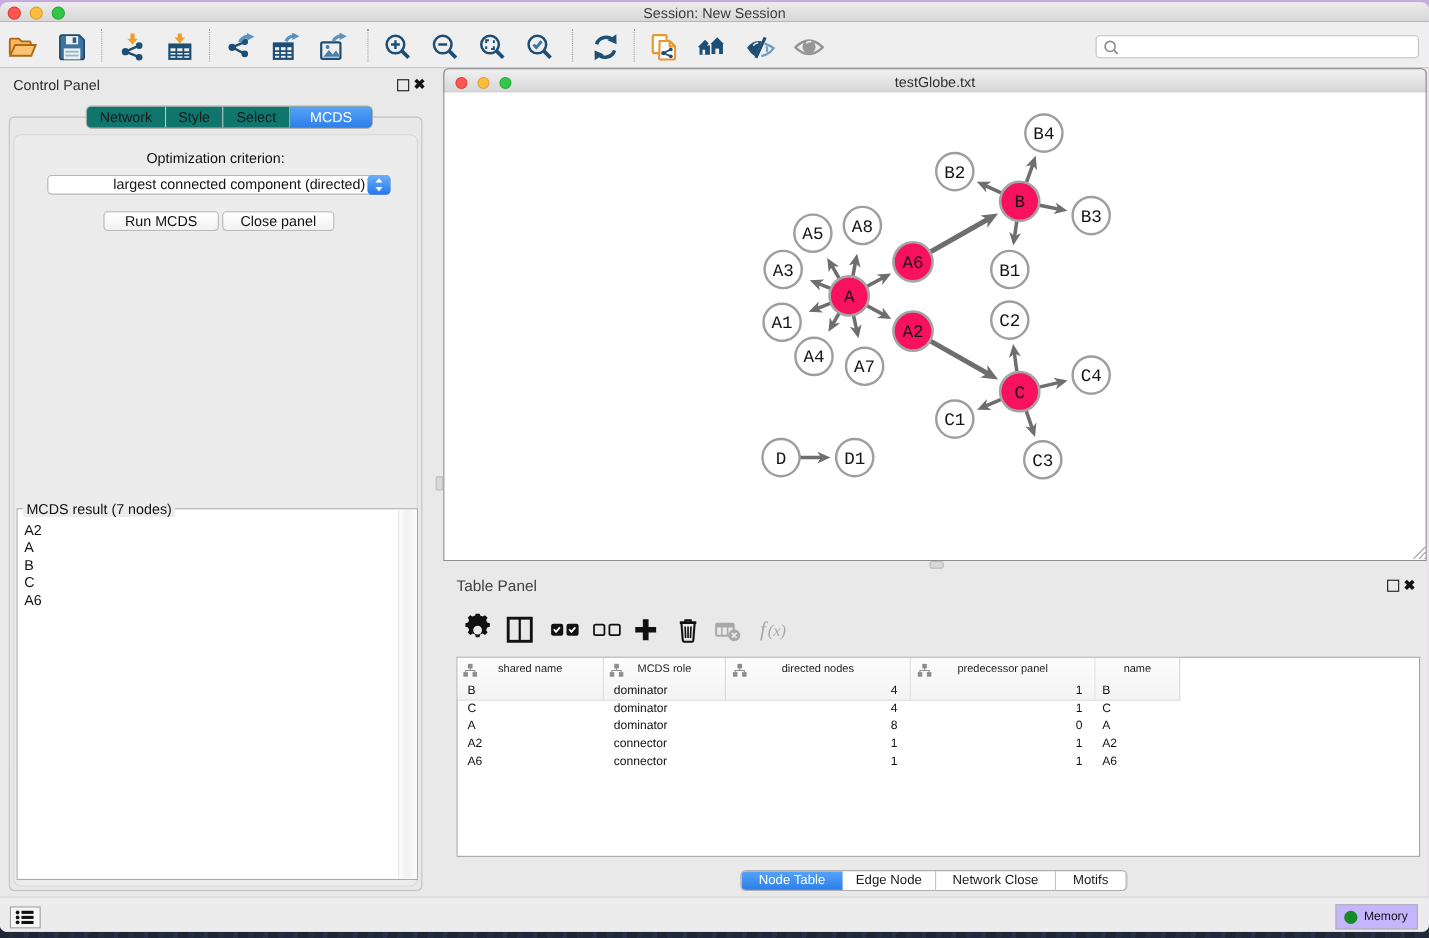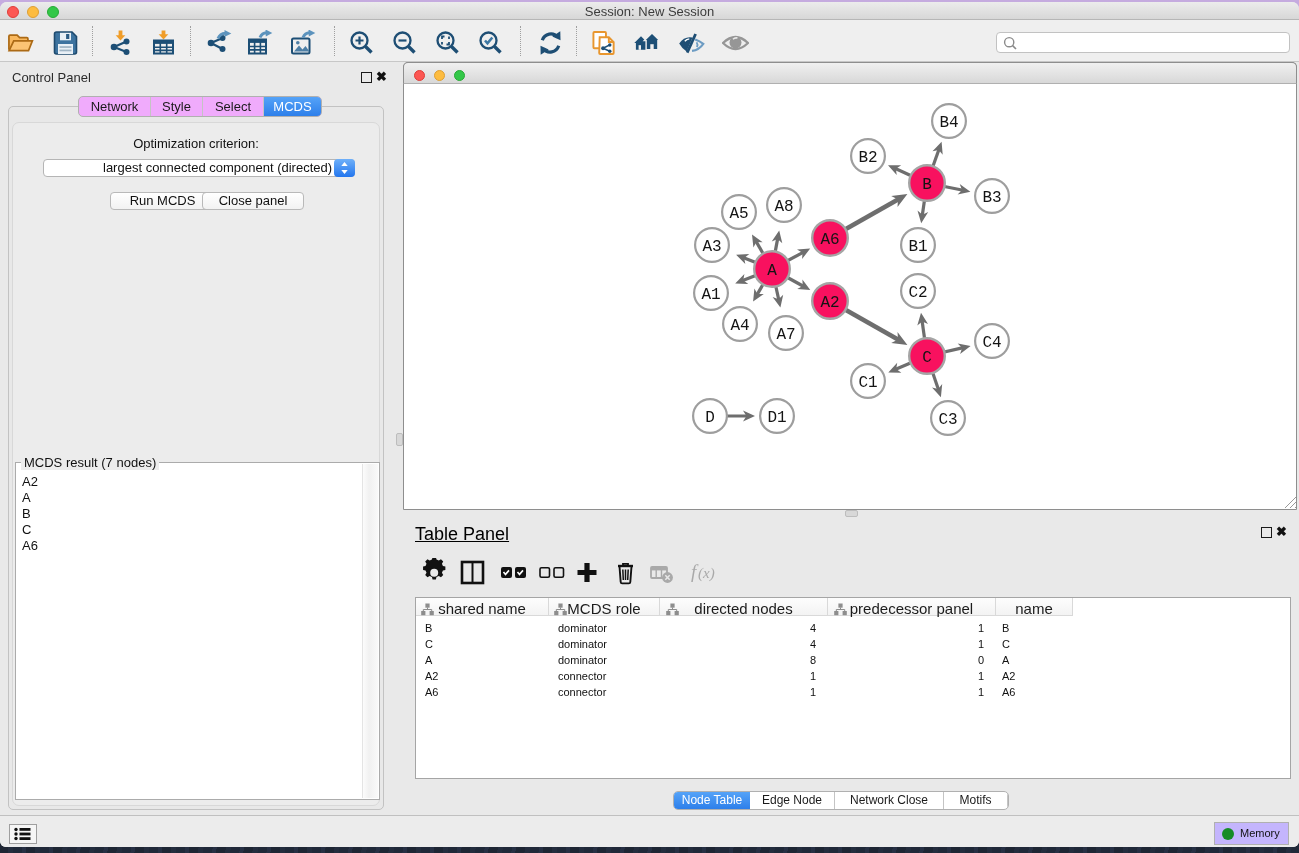--- a/index.html
+++ b/index.html
@@ -31,52 +31,52 @@
   border:1px solid #c2c2c2; border-radius:4px; }
 
 #cp-title { left:12px; top:70px; font-size:13px; color:#2b2b2b; }
 #cp-float { left:361px; top:72px; width:11px; height:11px; border:1.7px solid #1a1a1a; background:#e9e9e9; }
 #cp-close { left:376px; top:69px; font-size:13px; font-weight:bold; color:#111; }
 #tabpane { left:8px; top:106px; width:376px; height:704px; border:1px solid #c2c2c2;
   border-radius:5px; background:#e8e8e8; }
 #innerpanel { left:12px; top:122px; width:368px; height:684px; background:#ececec;
   border:1px solid #d8d8d8; border-radius:7px; }
 #tabs { left:78px; top:96px; height:21px; display:flex; border:1px solid #b0b0b0;
-  border-radius:5px; background:#f0abfc; overflow:hidden; }
+  border-radius:5px; background:#0f766e; overflow:hidden; }
 #tabs .tab { font-size:13px; color:#1a1a1a; text-align:center; line-height:19px;
   border-right:1px solid #c4c4c4; }
 .tab.sel { background:linear-gradient(#55a3f8,#2d7fea); color:#fff !important; border-right:none !important; }
 #optlabel { left:0; top:136px; width:392px; text-align:center; font-size:13px; color:#111; }
 #combo { left:43px; top:159px; width:312px; height:18px; background:#fff;
   border:1px solid #b5b5b5; border-radius:4px; }
 #combo .ctext { position:absolute; left:11px; top:0px; font-size:13px; color:#111;margin-left:48px; }
 #combo .stepper { position:absolute; right:-1px; top:-1px; width:21px; height:18px; border-radius:4px;
   background:linear-gradient(#6fb0f9,#2376ee); }
 .btn { position:absolute; height:18px; background:linear-gradient(#ffffff,#f2f2f2); border:1px solid #b9b9b9;
   border-radius:4px; font-size:13px; color:#111; text-align:center; line-height:16px; }
-#btn-run { left:110px; top:192px; width:105px; }
+#btn-run { left:94px; top:192px; width:105px; }
 #btn-close { left:202px; top:192px; width:102px; }
 
 #groupbox { left:15px; top:462px; width:365px; height:338px; border:1px solid #ababab; background:#fff; }
 #grouplabel { left:21px; top:455px; font-size:13px; color:#111; background:#ececec; padding:0 3px; }
 #mcdslist { left:22px; top:474px; font-size:13px; color:#111; line-height:16px; }
 #listsb { left:362px; top:464px; width:16px; height:334px; background:linear-gradient(90deg,#fcfcfc,#f1f1f1 40%,#fafafa); border-left:1px solid #e4e4e4; }
 
 #netwin { left:403px; top:62px; width:894px; height:448px; background:#fff;
   border:1px solid #8e8e8e; border-radius:5px 5px 0 0; }
 #nettitle { left:403px; top:62px; width:894px; height:22px; background:linear-gradient(#f0f0f0,#d8d8d8);
   border:1px solid #8e8e8e; border-bottom:1px solid #b0b0b0; border-radius:5px 5px 0 0; }
 #nettitle .tl { width:11px; height:11px; top:7px; }
 #nettitle .nt { width:100%; text-align:center; font-size:13px; color:#303030; top:4px; position:absolute; }
 
-#tp-title { left:415px; top:524px; font-size:18px; color:#000000;text-decoration:underline; }
+#tp-title { left:415px; top:524px; font-size:14px; color:#404040; }
 #tp-float { left:1261px; top:527px; width:11px; height:11px; border:1.7px solid #1a1a1a; background:#e9e9e9; }
 #tp-close { left:1276px; top:524px; font-size:13px; font-weight:bold; color:#111; }
 #tablebox { left:415px; top:597px; width:876px; height:182px; background:#fff; border:1px solid #a5a5a5; }
-.th { position:absolute; top:598px; height:18px; background:linear-gradient(#fdfdfd,#f3f3f3); border-right:1px solid #d9d9d9; border-bottom:1px solid #d9d9d9; font-size:15px; color:#1c1c1c; }
+.th { position:absolute; top:598px; height:39px; background:linear-gradient(#fdfdfd,#f3f3f3); border-right:1px solid #d9d9d9; border-bottom:1px solid #d9d9d9; font-size:10px; color:#1c1c1c; }
 .th span { display:block; text-align:center; line-height:21px; }
 .td { font-size:11px; color:#111; position:absolute; z-index:3; }
 #tptools { left:415px; top:558px; }
 
 #bottomtabs { left:673px; top:791px; height:19px; display:flex; border:1px solid #b0b0b0;
   border-radius:5px; background:#fff; overflow:hidden; }
 #bottomtabs .tab { font-size:12px; color:#1a1a1a; text-align:center; line-height:17px; border-right:1px solid #c4c4c4; }
 
 #statusbar { left:0; top:815px; width:1299px; height:32px; background:#ececec; border-top:1px solid #c0c0c0; border-radius:0 0 6px 6px; }
 #sb-btn { left:9px; top:824px; width:28px; height:20px; background:#f6f6f6; border:1px solid #9f9f9f; }
@@ -211,21 +211,21 @@
 </div>
 <div class="abs z" id="cp-title">Control Panel</div>
 <div class="abs z" id="cp-float"></div>
 <div class="abs z" id="cp-close">✖</div>
 <div class="abs z" id="tabpane"></div>
 <div class="abs z" id="innerpanel"></div>
 <div class="abs z" id="tabs">
   <div class="tab" style="width:72px">Network</div>
   <div class="tab" style="width:52px">Style</div>
   <div class="tab" style="width:61px">Select</div>
-  <div class="tab sel" style="width:57px">MCDS</div>
+  <div class="tab sel" style="width:74px">MCDS</div>
 </div>
 <div class="abs z" id="optlabel">Optimization criterion:</div>
 <div class="abs z" id="combo">
   <div class="ctext">largest connected component (directed)</div>
   <div class="stepper">
     <svg width="21" height="18" viewBox="0 0 21 18">
       <path d="M10.5 3 l3.2 4 h-6.4 z" fill="#fff"></path>
       <path d="M10.5 15 l3.2-4 h-6.4 z" fill="#fff"></path>
     </svg>
   </div>
@@ -234,20 +234,21 @@
 <div class="btn z" id="btn-close">Close panel</div>
 <div class="abs z" id="groupbox"></div>
 <div class="abs z" id="listsb"></div>
 <div class="abs z" id="grouplabel">MCDS result (7 nodes)</div>
 <div class="abs z" id="mcdslist">A2<br>A<br>B<br>C<br>A6</div>
 <div class="abs z" id="netwin"></div>
 <div class="abs z" id="nettitle">
   <div class="tl t1" style="left:10px"></div>
     <div class="tl t2" style="left:30px"></div>
     <div class="tl t3" style="left:50px"></div>
+  <div class="nt">testGlobe.txt</div>
 </div>
 <svg class="abs z" id="graph" style="left:404px;top:84px" width="893" height="425" viewBox="404 84 893 425">
 <line x1="772" y1="269" x2="755.8" y2="240.9" stroke="#6e6e6e" stroke-width="3.2"></line>
 <line x1="772" y1="269" x2="777.8" y2="237.9" stroke="#6e6e6e" stroke-width="3.2"></line>
 <line x1="772" y1="269" x2="743.0" y2="257.4" stroke="#6e6e6e" stroke-width="3.2"></line>
 <line x1="772" y1="269" x2="742.1" y2="280.8" stroke="#6e6e6e" stroke-width="3.2"></line>
 <line x1="772" y1="269" x2="756.8" y2="295.1" stroke="#6e6e6e" stroke-width="3.2"></line>
 <line x1="772" y1="269" x2="778.9" y2="300.3" stroke="#6e6e6e" stroke-width="3.2"></line>
 <line x1="772" y1="269" x2="803.6" y2="252.1" stroke="#6e6e6e" stroke-width="3.2"></line>
 <line x1="772" y1="269" x2="803.8" y2="286.5" stroke="#6e6e6e" stroke-width="3.2"></line>
@@ -433,21 +434,21 @@
 <div class="td" style="left:558px;top:670px">connector</div>
 <div class="td" style="left:700px;top:670px;width:116px;text-align:right">1</div>
 <div class="td" style="left:868px;top:670px;width:116px;text-align:right">1</div>
 <div class="td" style="left:1002px;top:670px">A2</div>
 <div class="td" style="left:425px;top:686px">A6</div>
 <div class="td" style="left:558px;top:686px">connector</div>
 <div class="td" style="left:700px;top:686px;width:116px;text-align:right">1</div>
 <div class="td" style="left:868px;top:686px;width:116px;text-align:right">1</div>
 <div class="td" style="left:1002px;top:686px">A6</div>
 <div class="abs z" id="bottomtabs">
-  <div class="tab sel" style="width:76px">Node Table</div>
+  <div class="tab sel" style="width:92px">Node Table</div>
   <div class="tab" style="width:85px">Edge Node</div>
   <div class="tab" style="width:109px">Network Close</div>
   <div class="tab" style="width:64px">Motifs</div>
 </div>
 <div class="abs z" id="statusbar"></div>
 <div class="abs z" id="sb-btn">
  <svg width="26" height="18" viewBox="0 0 26 18">
   <g fill="#111">
    <circle cx="6" cy="4.5" r="1.7"></circle>
         <circle cx="6" cy="9" r="1.7"></circle>

